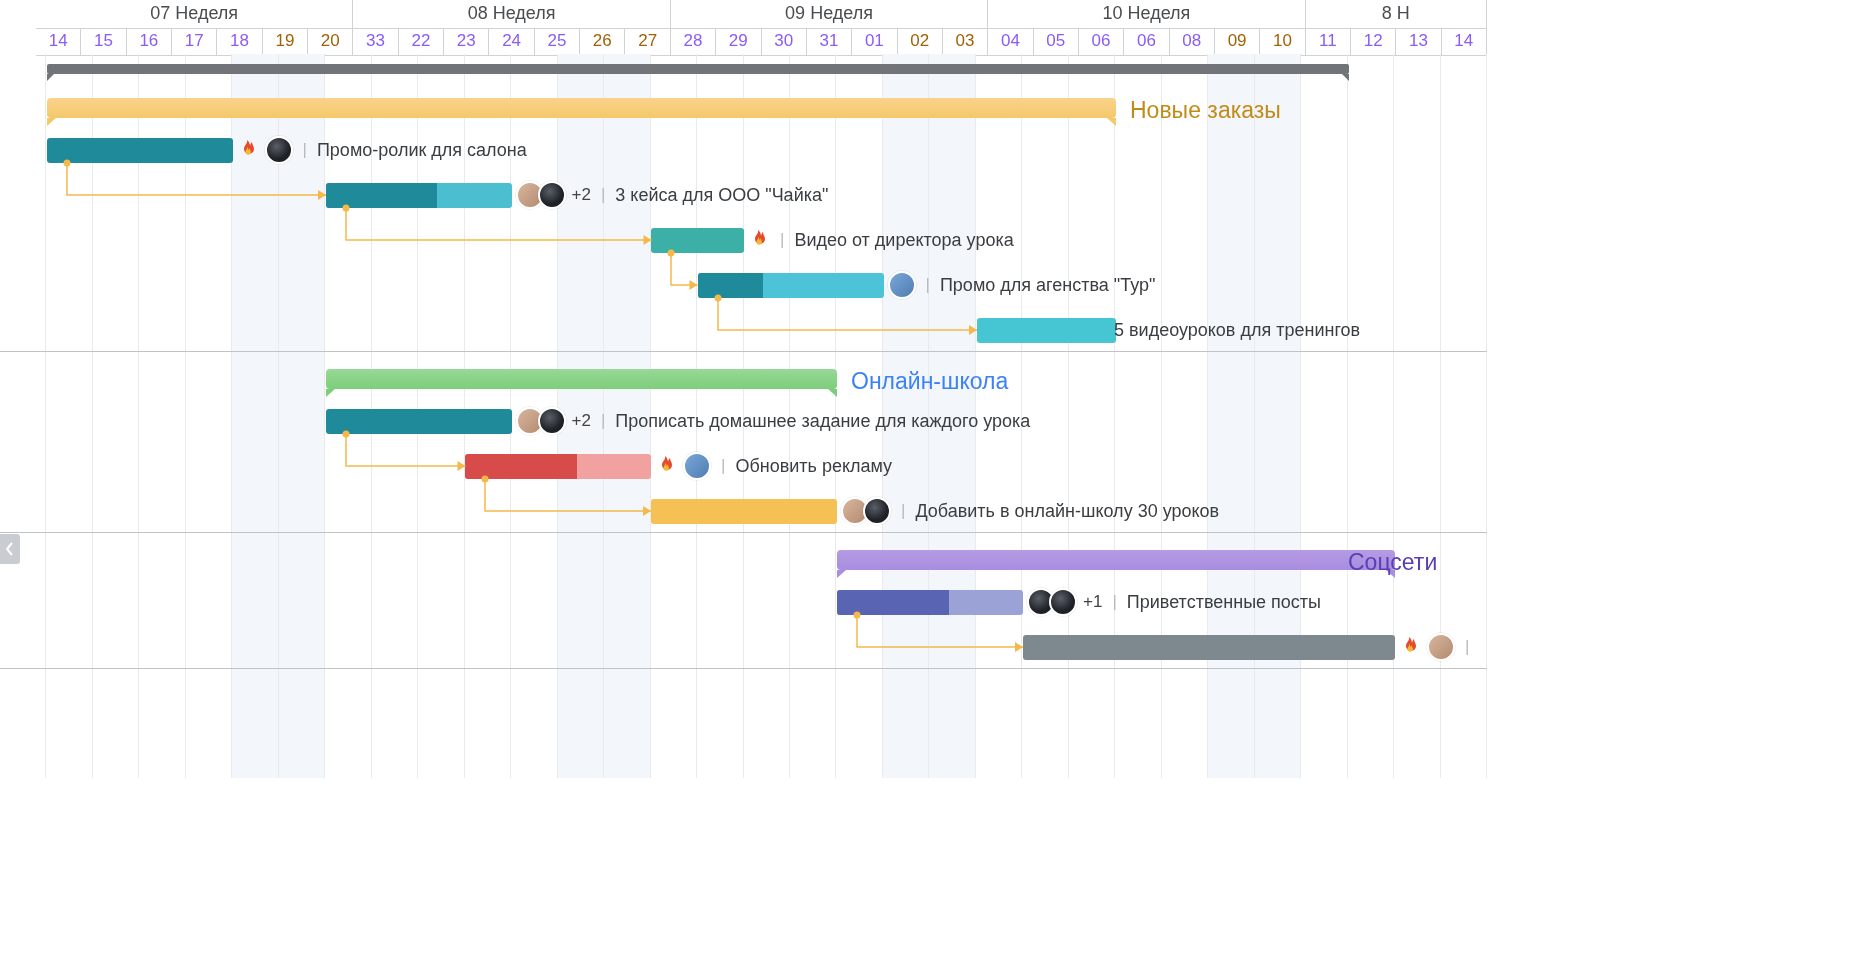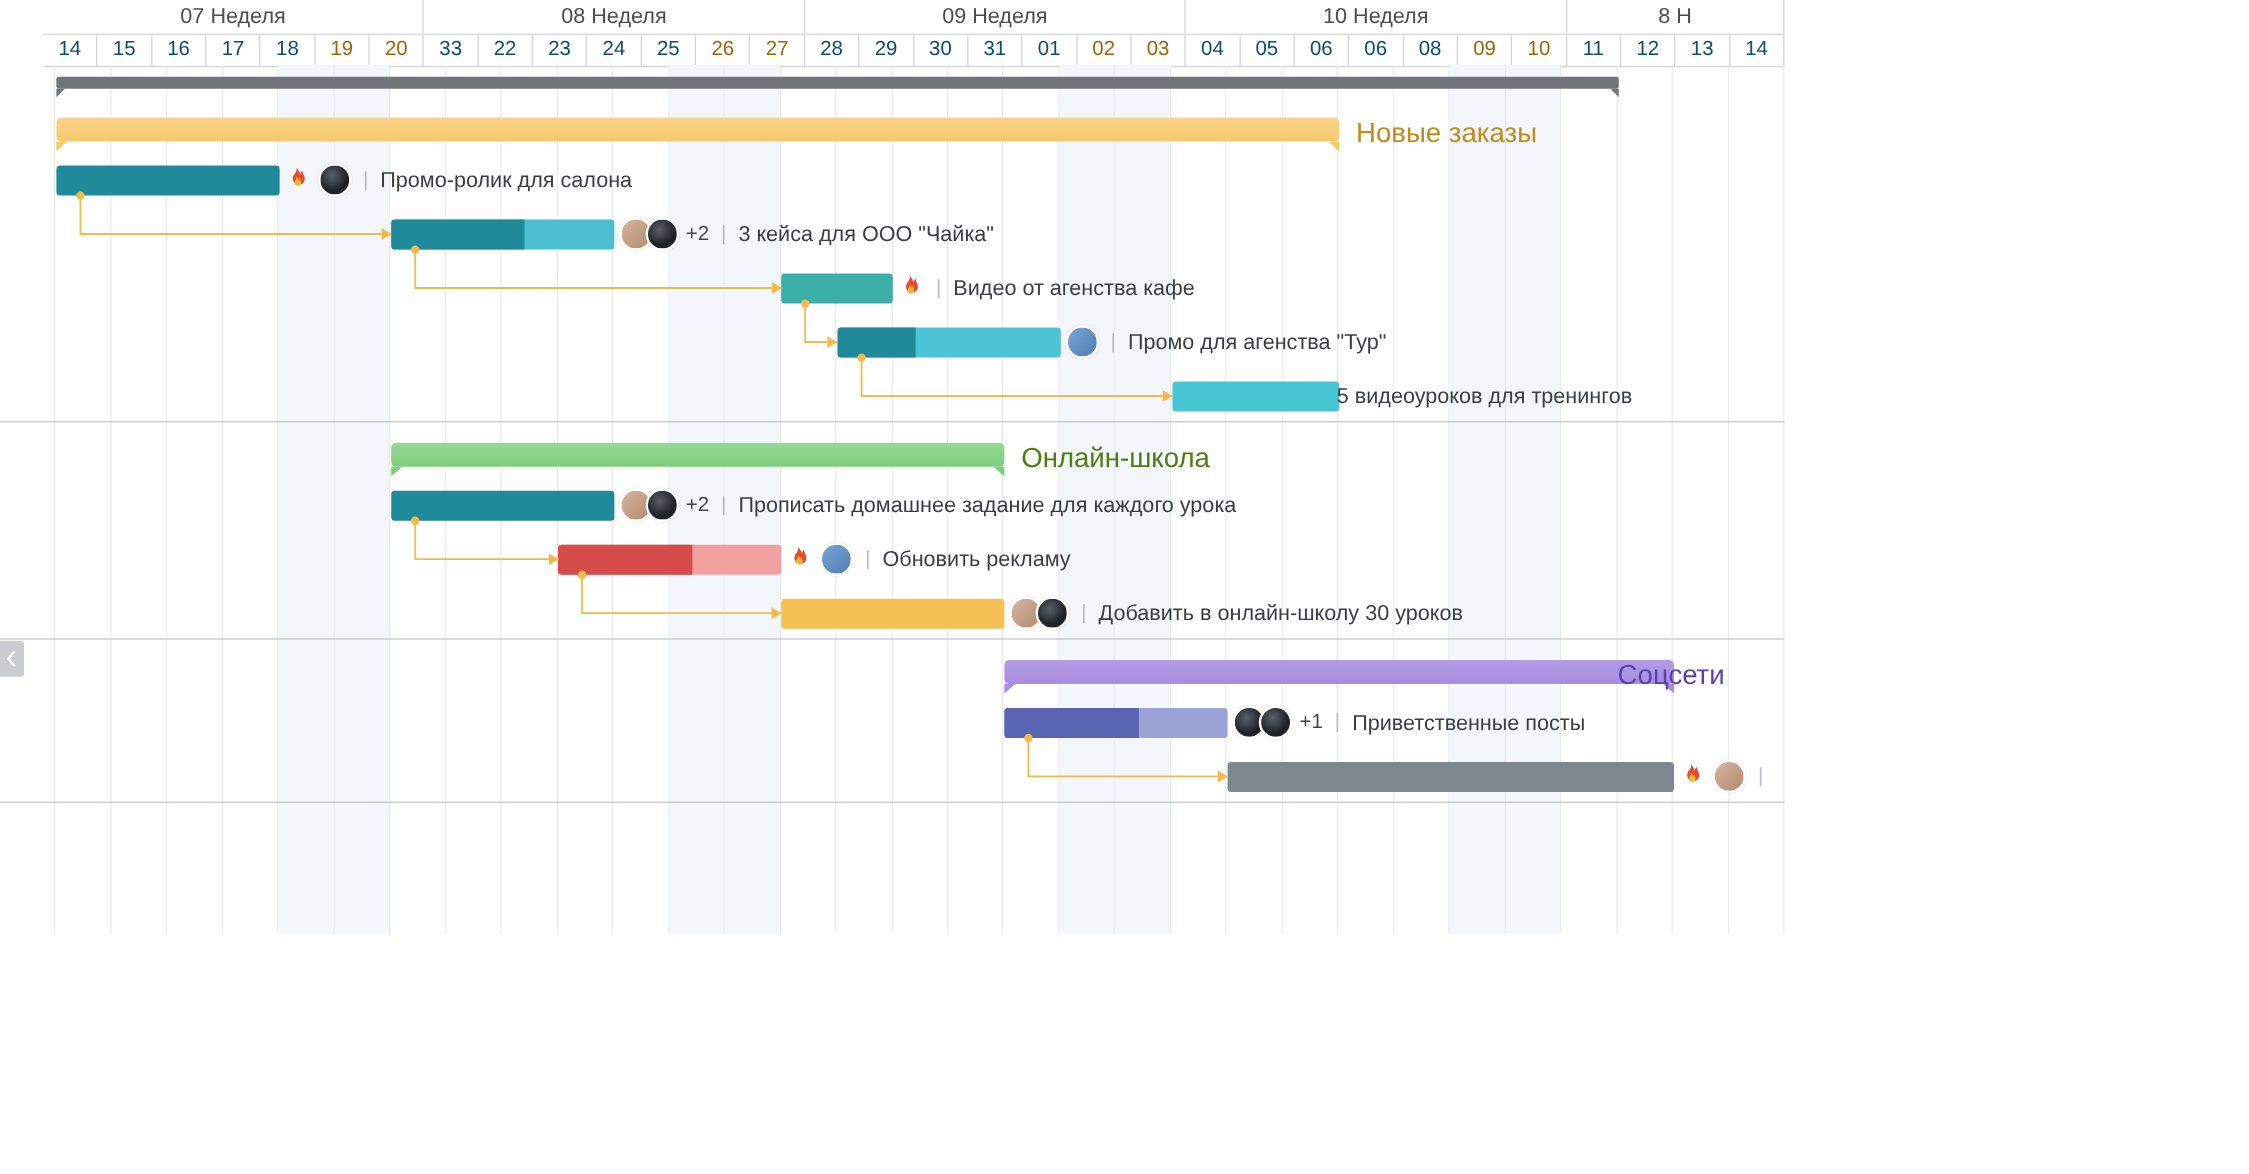--- a/index.html
+++ b/index.html
@@ -2,21 +2,21 @@
 <html><head>
 <meta charset="utf-8">
 <style>
   * { box-sizing: border-box; margin: 0; padding: 0; }
   body { font-family: -apple-system, BlinkMacSystemFont, "Segoe UI", Arial, sans-serif; font-size: 17px; color: #333; background: #fff; overflow: hidden; width: 1487px; height: 778px; position: relative; }
 
   .gantt { position: relative; width: 1487px; height: 778px; }
 
   
   .week-header, .day-header { display: flex; border-bottom: 1px solid #d0d3d6; margin-left: 36px; }
-  .week-cell, .day-cell { border-right: 1px solid #d0d3d6; text-align: center; color: #0c4a6e; }
+  .week-cell, .day-cell { border-right: 1px solid #d0d3d6; text-align: center; color: #8b5cf6; }
   .week-cell { height: 28px; line-height: 26px; font-size: 18px; color: #4a4d50; }
   .day-cell  { height: 26px; line-height: 24px; font-size: 17px; width: 46.5px; }
   .day-cell.weekend { color: #a16207; }
   .day-cell .inner { display:inline-block; }
 
   
   .grid { position: absolute; left: 0; top: 54px; right: 0; bottom: 0; display: flex; }
   .grid-col { width: 46.5px; border-right: 1px solid #e8eaec; height: 100%; }
   .grid-col.weekend { background: #f3f6fb; }
 
@@ -34,21 +34,21 @@
   .group-bar.orange::before, .group-bar.orange::after { border-top: 8px solid #f4c96a; }
   .group-bar.green { background: linear-gradient(#97d896,#7dce7b); }
   .group-bar.green::before, .group-bar.green::after { border-top: 8px solid #7dce7b; }
   .group-bar.purple { background: linear-gradient(#b59be3,#a88de0); }
   .group-bar.purple::before, .group-bar.purple::after { border-top: 8px solid #a88de0; }
   .group-bar::before { left:0;  border-right: 9px solid transparent; }
   .group-bar::after  { right:0; border-left:  9px solid transparent; }
 
   .group-label { position: absolute; white-space: nowrap; font-size: 23px; }
   .group-label.orange { color: #c28b17; }
-  .group-label.green  { color: #4d7c0f; }
+  .group-label.green  { color: #3b82f6; }
   .group-label.purple { color: #5a3fb3; }
 
   .task-bar { position: absolute; height: 25px; border-radius: 3px; }
   .task-bar .done { position: absolute; left:0; top:0; bottom:0; border-radius: 3px 0 0 3px; }
 
   .task-meta { position: absolute; height: 30px; display: flex; align-items: center; white-space: nowrap; }
   .task-meta .flame { margin-left: 4px; }
   .task-meta .avatars { display:flex; margin-left: 6px; }
   .avatar { width: 28px; height: 28px; border-radius: 50%; border: 2px solid #fff; margin-left: -6px; box-shadow: 0 0 0 1px rgba(0,0,0,0.05); }
   .avatar:first-child { margin-left: 0; }
@@ -192,21 +192,21 @@
       </svg>
       <div class="task-bar" style="left: 651px; width: 93px; top: 174px; background: rgb(60, 176, 166);"></div>
       <div class="task-meta" style="left: 742px; top: 171px;">
         <span class="flame">
           <svg viewBox="0 0 24 24">
             <path fill="#e44a2d" d="M12 2c1 4-3 5-3 9a5 5 0 0 0 10 0c0-3-2-4-2-7 0 0-2 2-2 4 0-4-3-6-3-6z"></path>
             <path fill="#f7b733" d="M12 9c.6 2.4-1.5 2.8-1.5 5a2.7 2.7 0 0 0 5.4 0c0-1.6-1.1-2.2-1.1-3.8 0 0-1.1 1.1-1.1 2.2 0-2.2-1.7-3.4-1.7-3.4z"></path>
           </svg>
         </span>
         <span class="sep">|</span>
-        <span class="task-title">Видео от агенства кафе</span>
+        <span class="task-title">Видео от директора урока</span>
       </div>
       <svg class="dep" style="left:340.5px;top:149px;width:335.5px;height:52px">
         <path d="M 5 5 L 5 37 L 310.5 37"></path>
         <circle cx="5" cy="5" r="3.5"></circle>
         <polygon points="310.5,37 302.5,32 302.5,42"></polygon>
       </svg>
       <div class="task-bar" style="left: 697.5px; width: 186px; top: 219px; background: rgb(76, 195, 214);">
         <div class="done" style="width: 65.1px; background: rgb(31, 138, 153);"></div>
       </div>
       <div class="task-meta" style="left: 881.5px; top: 216px;">

